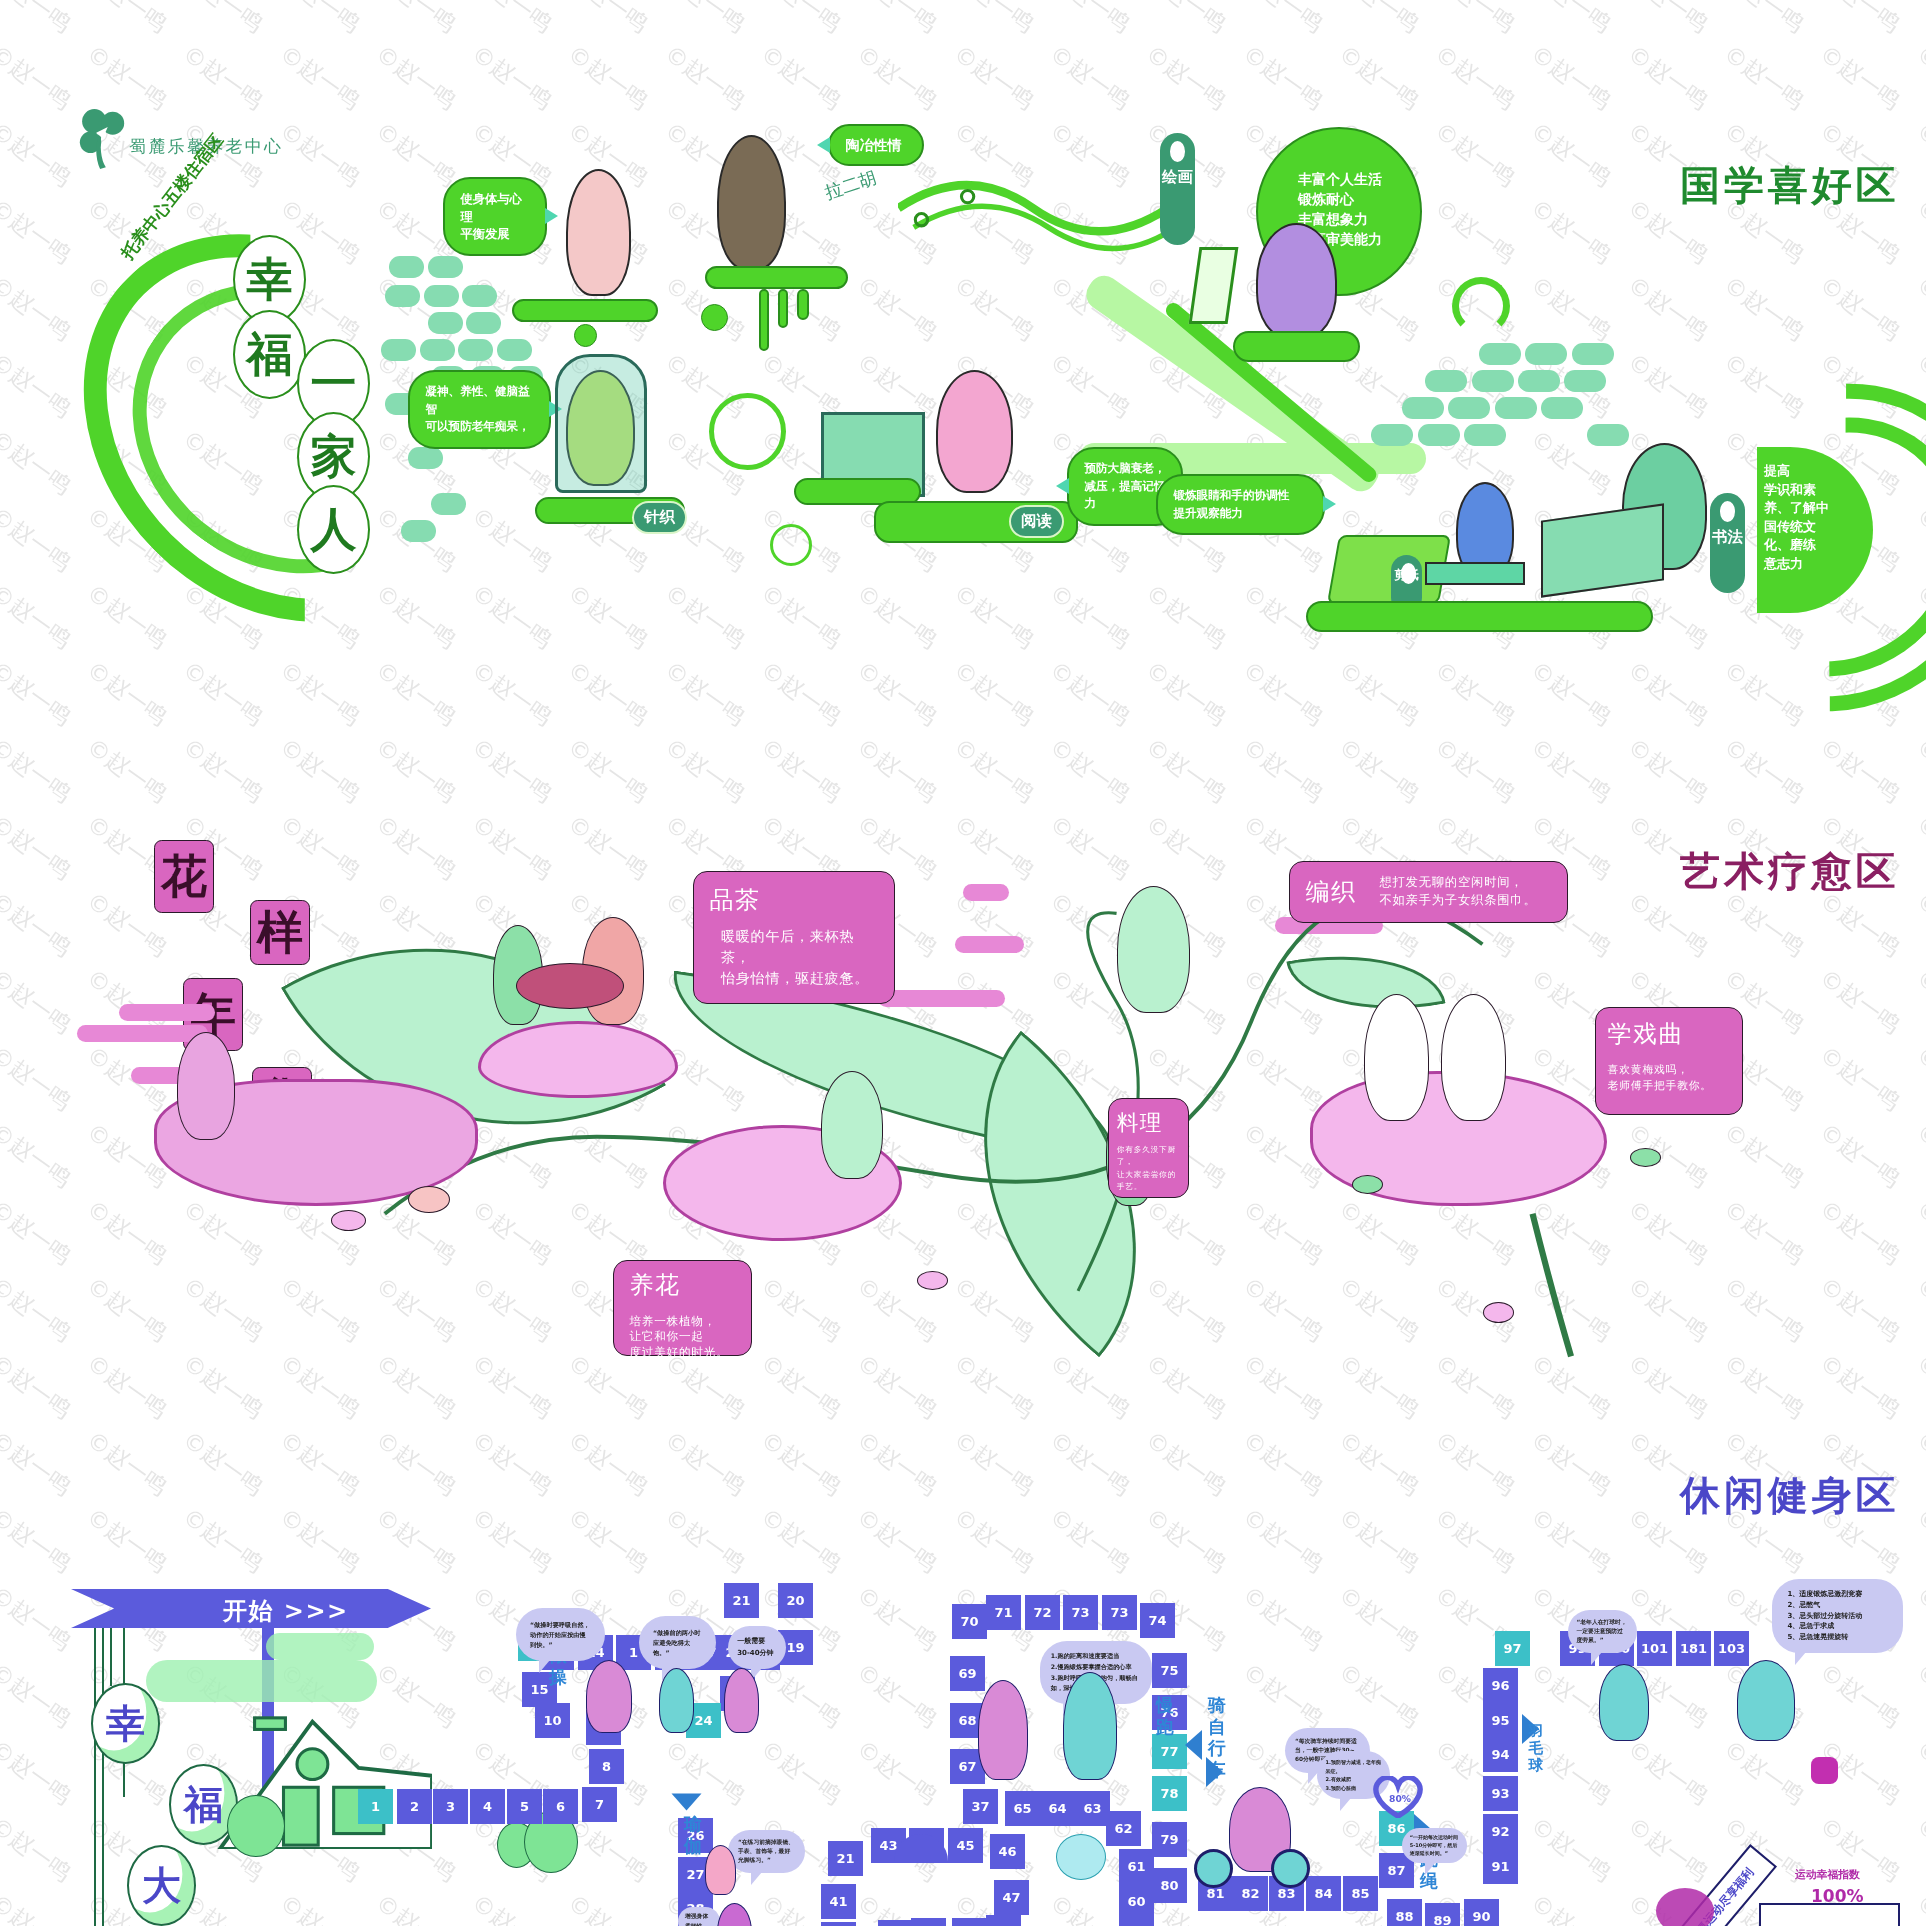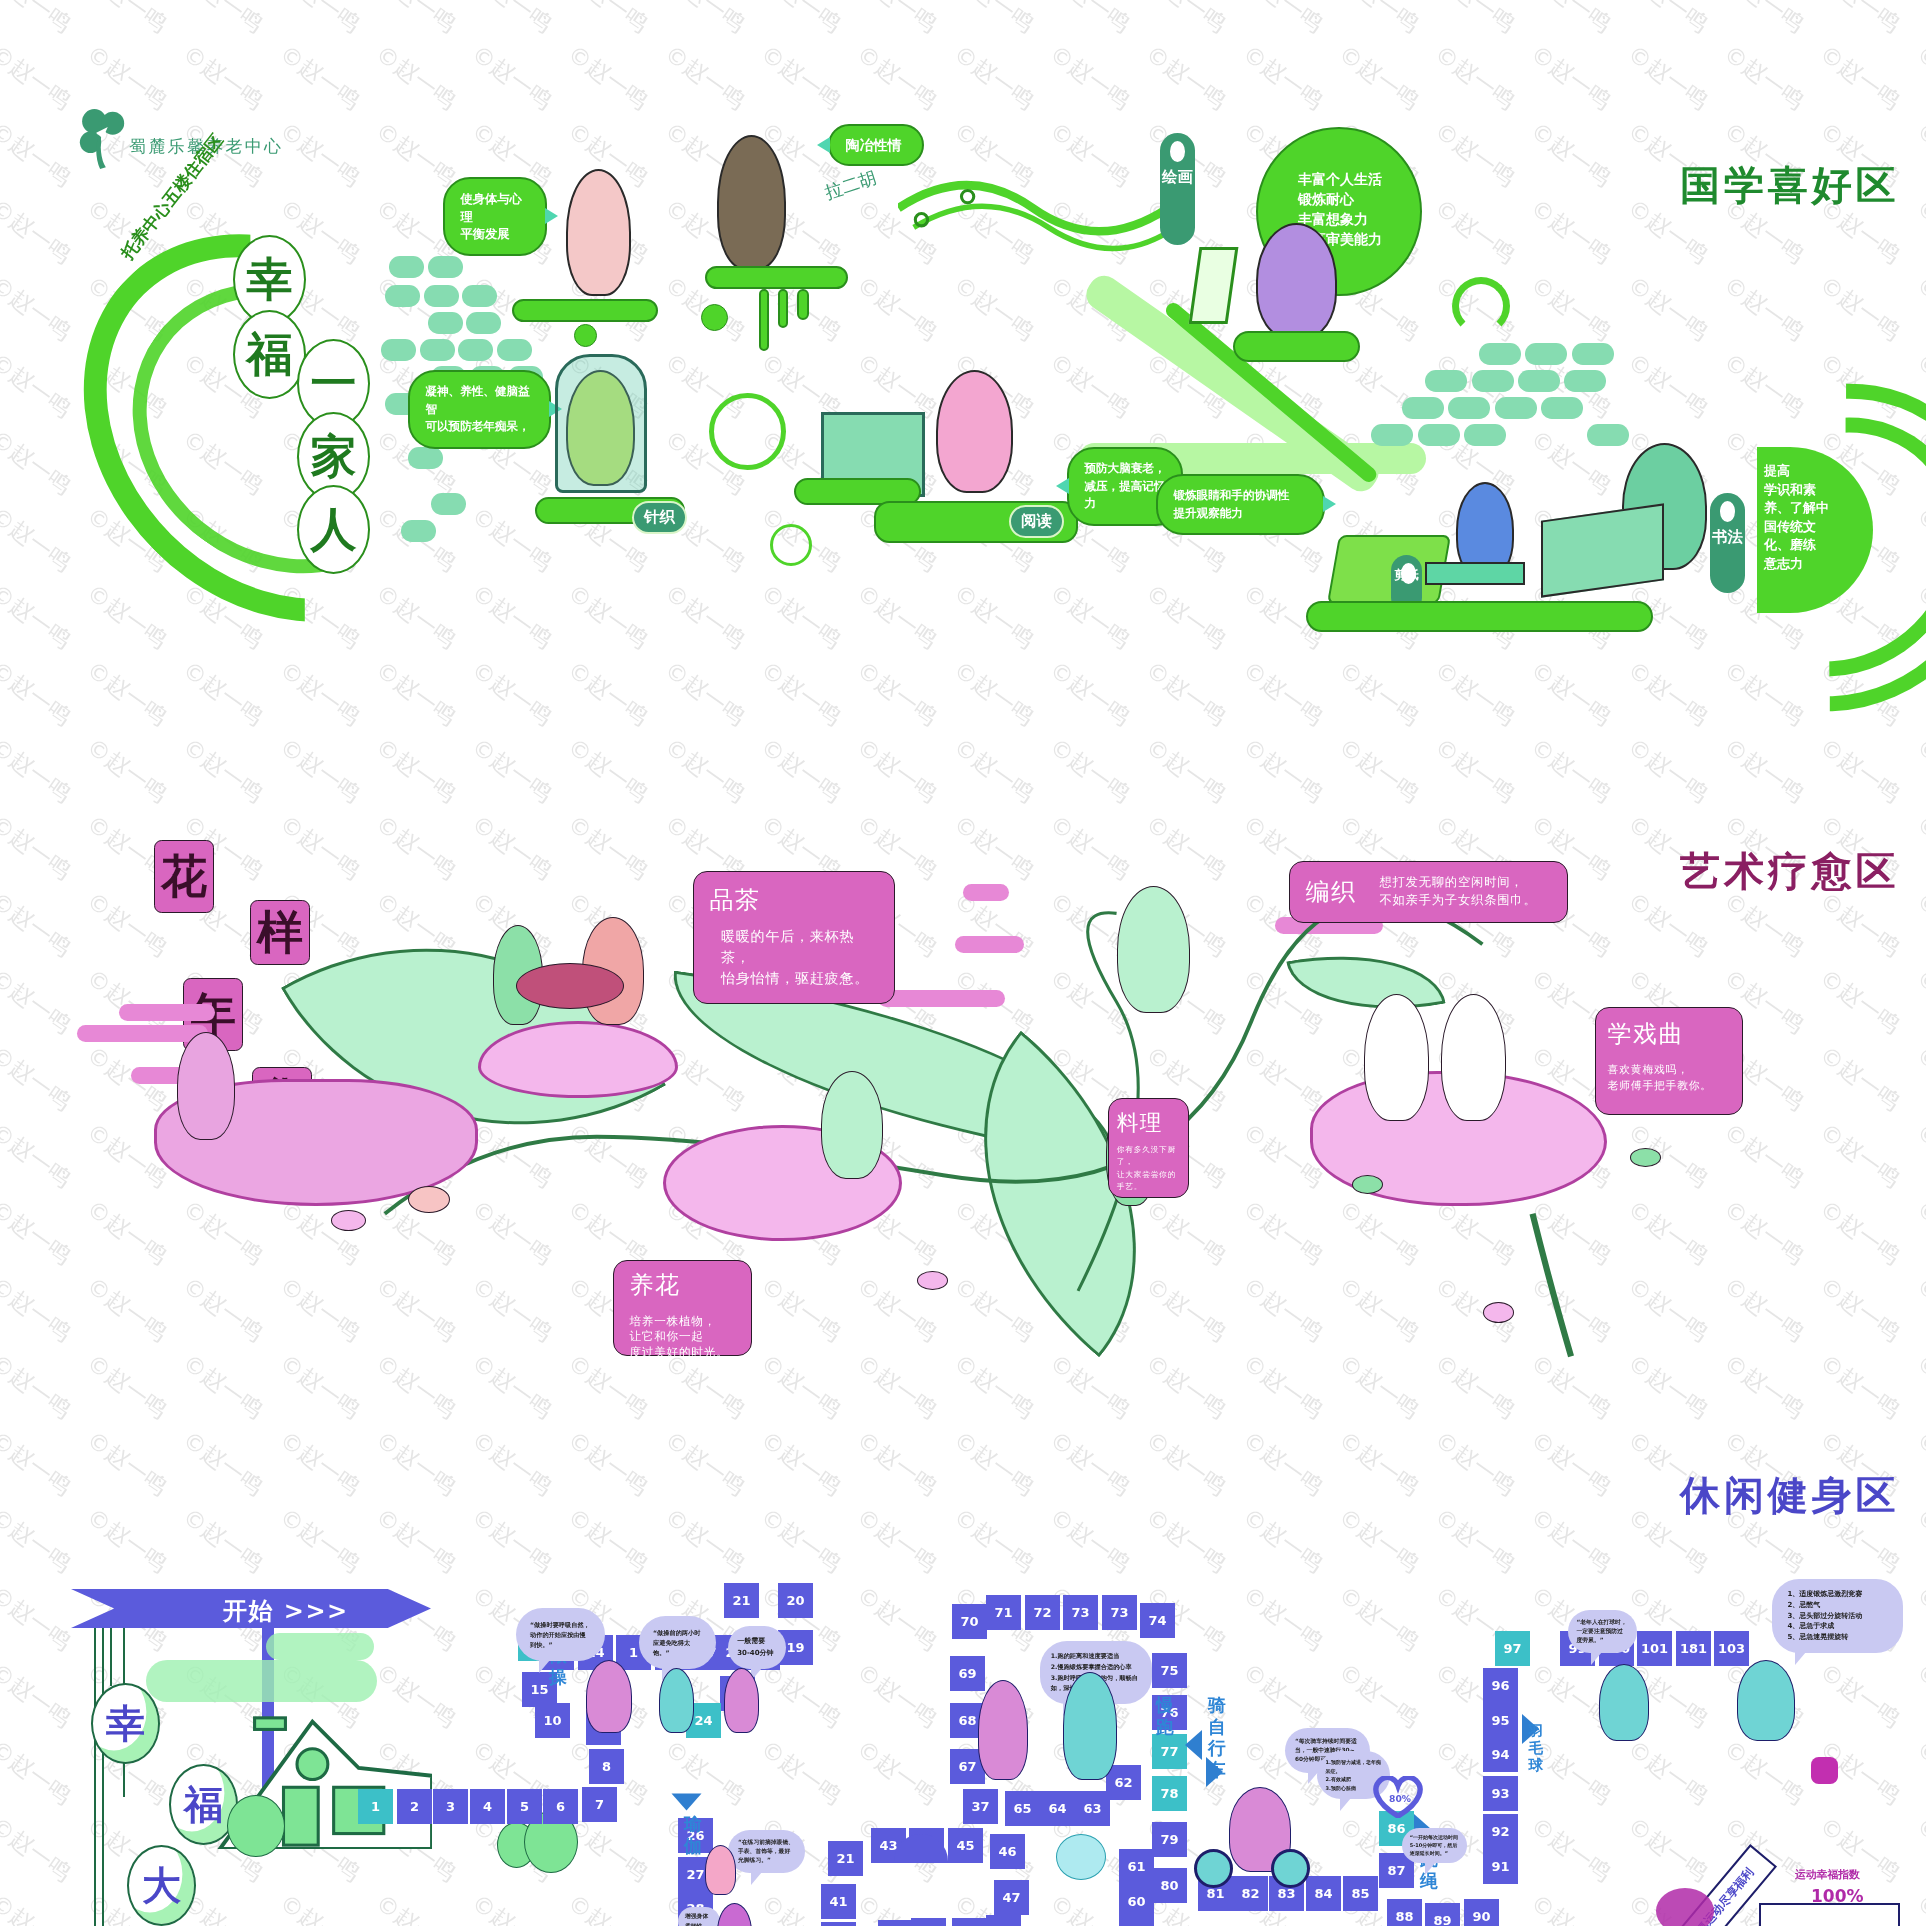--- a/index.html
+++ b/index.html
@@ -962,21 +962,21 @@
       <div class="tile" style="left:952px;top:1918px;"></div>
       <div class="tile" style="left:911px;top:1918px;"></div>
       <div class="tile" style="left:878px;top:1920px;"></div>
       <div class="tile" style="left:1119px;top:1916px;"></div>
       <div class="tile" style="left:1119px;top:1884px;">
         <span>60</span>
       </div>
       <div class="tile" style="left:1119px;top:1849px;">
         <span>61</span>
       </div>
-      <div class="tile" style="left:1106px;top:1765px;">
+      <div class="tile" style="left:1106px;top:1811px;">
         <span>62</span>
       </div>
       <div class="tile" style="left:1075px;top:1791px;">
         <span>63</span>
       </div>
       <div class="tile" style="left:1040px;top:1791px;">
         <span>64</span>
       </div>
       <div class="tile" style="left:1005px;top:1791px;">
         <span>65</span>

